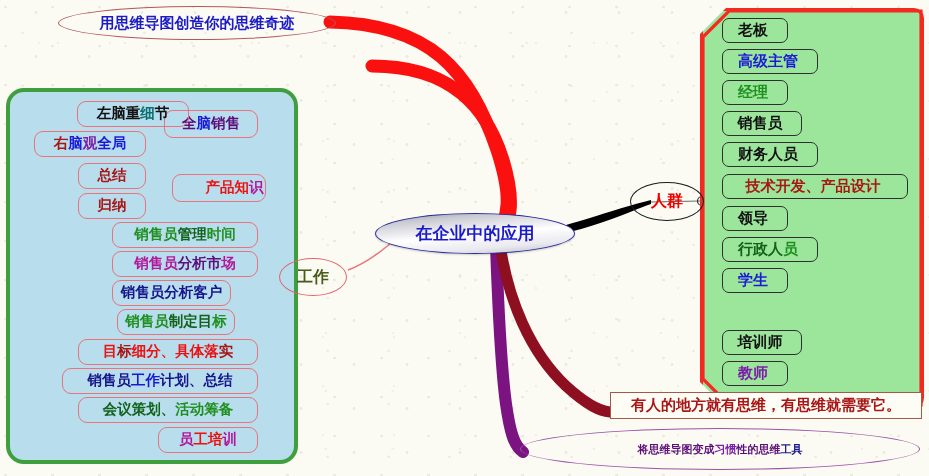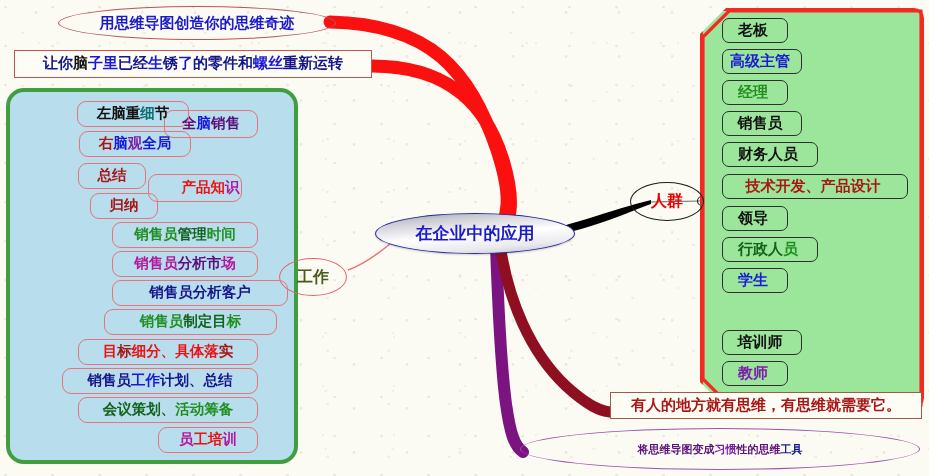--- a/index.html
+++ b/index.html
@@ -222,86 +222,81 @@
   <div class="panel" id="panel-work"></div>
   <div class="panel" id="panel-people"></div>
   <svg id="panel-people-shape" viewBox="0 0 224 400" xmlns="http://www.w3.org/2000/svg">
     <path d="M3 29 L29 3 L221 3 L221 397 L29 397 L3 371 Z" fill="none" stroke="#f42a22" stroke-width="3.2"></path>
   </svg>
 
   <div class="ellipse" id="node-title" style="left:58px; top:6px; width:278px; height:34px;">
     <span>用思维导图创造你的思维奇迹</span>
   </div>
 
-  <div class="nodebox nb-plainred" id="node-subtitle" style="left:14px; top:50px; width:358px; height:28px;">
-    <span>
-      <span class="t-navy">让你</span><span class="t-black">脑</span><span class="t-blue">子里</span><span class="t-navy">已经</span><span class="t-blue">生</span><span class="t-navy">锈</span><span class="t-blue">了</span><span class="t-navy">的零件和</span><span class="t-blue">螺丝</span><span class="t-navy">重新运转</span>
-    </span>
-  </div>
 
   <div class="ellipse" id="node-center" style="left:375px; top:213px; width:200px; height:41px;">
     <span>在企业中的应用</span>
   </div>
 
   <div class="ellipse" id="node-work" style="left:279px; top:258px; width:68px; height:38px;">
     <span>工作</span>
   </div>
 
   <div class="ellipse" id="node-people" style="left:630px; top:182px; width:74px; height:39px;">
     <span>人群</span>
   </div>
 
   <div class="nodebox nb-red" style="left:164px; top:110px; width:94px; height:28px;">
     <span>
       <span class="t-dpurple">全</span><span class="t-blue">脑</span><span class="t-dpurple">销售</span>
     </span>
   </div>
-  <div class="nodebox nb-red" style="left:148px; top:174px; width:94px; height:28px;padding-left:39px;">
+  <div class="nodebox nb-red" style="left:172px; top:174px; width:94px; height:28px;padding-left:39px;">
     <span>
       <span class="t-red">产品知</span><span class="t-magenta">识</span>
     </span>
   </div>
 
   <div class="nodebox nb-red" style="left:34px; top:101px; width:112px; height:26px;margin-left:43px;">
     <span>
       <span class="t-black">左脑重</span><span class="t-teal">细</span><span class="t-black">节</span>
     </span>
   </div>
-  <div class="nodebox nb-red" style="left:34px; top:131px; width:112px; height:26px;margin-left:45px;">
+  <div class="nodebox nb-red" style="left:34px; top:131px; width:112px; height:26px;">
     <span>
       <span class="t-dred">右</span><span class="t-blue">脑</span><span class="t-purple">观</span><span class="t-blue">全局</span>
     </span>
   </div>
   <div class="nodebox nb-red" style="left:78px; top:163px; width:68px; height:26px;">
     <span>
       <span class="t-dred">总结</span>
     </span>
   </div>
-  <div class="nodebox nb-red" style="left:78px; top:193px; width:68px; height:26px;margin-left:12px;">
+  <div class="nodebox nb-red" style="left:78px; top:193px; width:68px; height:26px;">
     <span>
       <span class="t-dred">归纳</span>
     </span>
   </div>
 
   <div class="nodebox nb-red" style="left:112px; top:222px; width:146px; height:26px;">
     <span>
       <span class="t-green">销售员</span><span class="t-dgreen">管理</span><span class="t-green">时间</span>
     </span>
   </div>
   <div class="nodebox nb-red" style="left:112px; top:251px; width:146px; height:26px;">
     <span>
       <span class="t-magenta">销售员</span><span class="t-dpurple">分析市</span><span class="t-magenta">场</span>
     </span>
   </div>
-  <div class="nodebox nb-red" style="left:112px; top:280px; width:176px; height:26px;">
+  <div class="nodebox nb-red" style="left:112px; top:280px; width:119px; height:26px;">
     <span>
       <span class="t-navy">销售员分析客户</span>
     </span>
   </div>
-  <div class="nodebox nb-red" style="left:104px; top:309px; width:173px; height:26px;text-align:right;">
+  <div class="nodebox nb-red" style="left:117px; top:309px; width:118px; height:26px;text-align:right;">
     <span>
       <span class="t-green">销售员</span><span class="t-dgreen">制定目</span><span class="t-green">标</span>
     </span>
   </div>
   <div class="nodebox nb-red" style="left:78px; top:339px; width:180px; height:26px;">
     <span>
       <span class="t-red">目</span><span class="t-dred">标</span><span class="t-red">细分、具体落</span><span class="t-dred">实</span>
     </span>
   </div>
   <div class="nodebox nb-red" style="left:62px; top:368px; width:196px; height:26px;">
@@ -316,21 +311,21 @@
   </div>
   <div class="nodebox nb-red" style="left:158px; top:427px; width:100px; height:26px;">
     <span>
       <span class="t-magenta">员</span><span class="t-red">工培</span><span class="t-magenta">训</span>
     </span>
   </div>
 
   <div class="nodebox nb-dark" style="left:722px; top:18px; width:66px; height:25px;">
     <span><span class="t-black">老板</span></span>
   </div>
-  <div class="nodebox nb-dark" style="left:722px; top:49px; width:80px; height:25px;">
+  <div class="nodebox nb-dark" style="left:722px; top:49px; width:96px; height:25px;">
     <span><span class="t-blue">高级主管</span></span>
   </div>
   <div class="nodebox nb-dark" style="left:722px; top:80px; width:66px; height:25px;">
     <span><span class="t-green">经理</span></span>
   </div>
   <div class="nodebox nb-dark" style="left:722px; top:111px; width:80px; height:25px;">
     <span><span class="t-black">销售员</span></span>
   </div>
   <div class="nodebox nb-dark" style="left:722px; top:142px; width:96px; height:25px;">
     <span><span class="t-black">财务人员</span></span>

